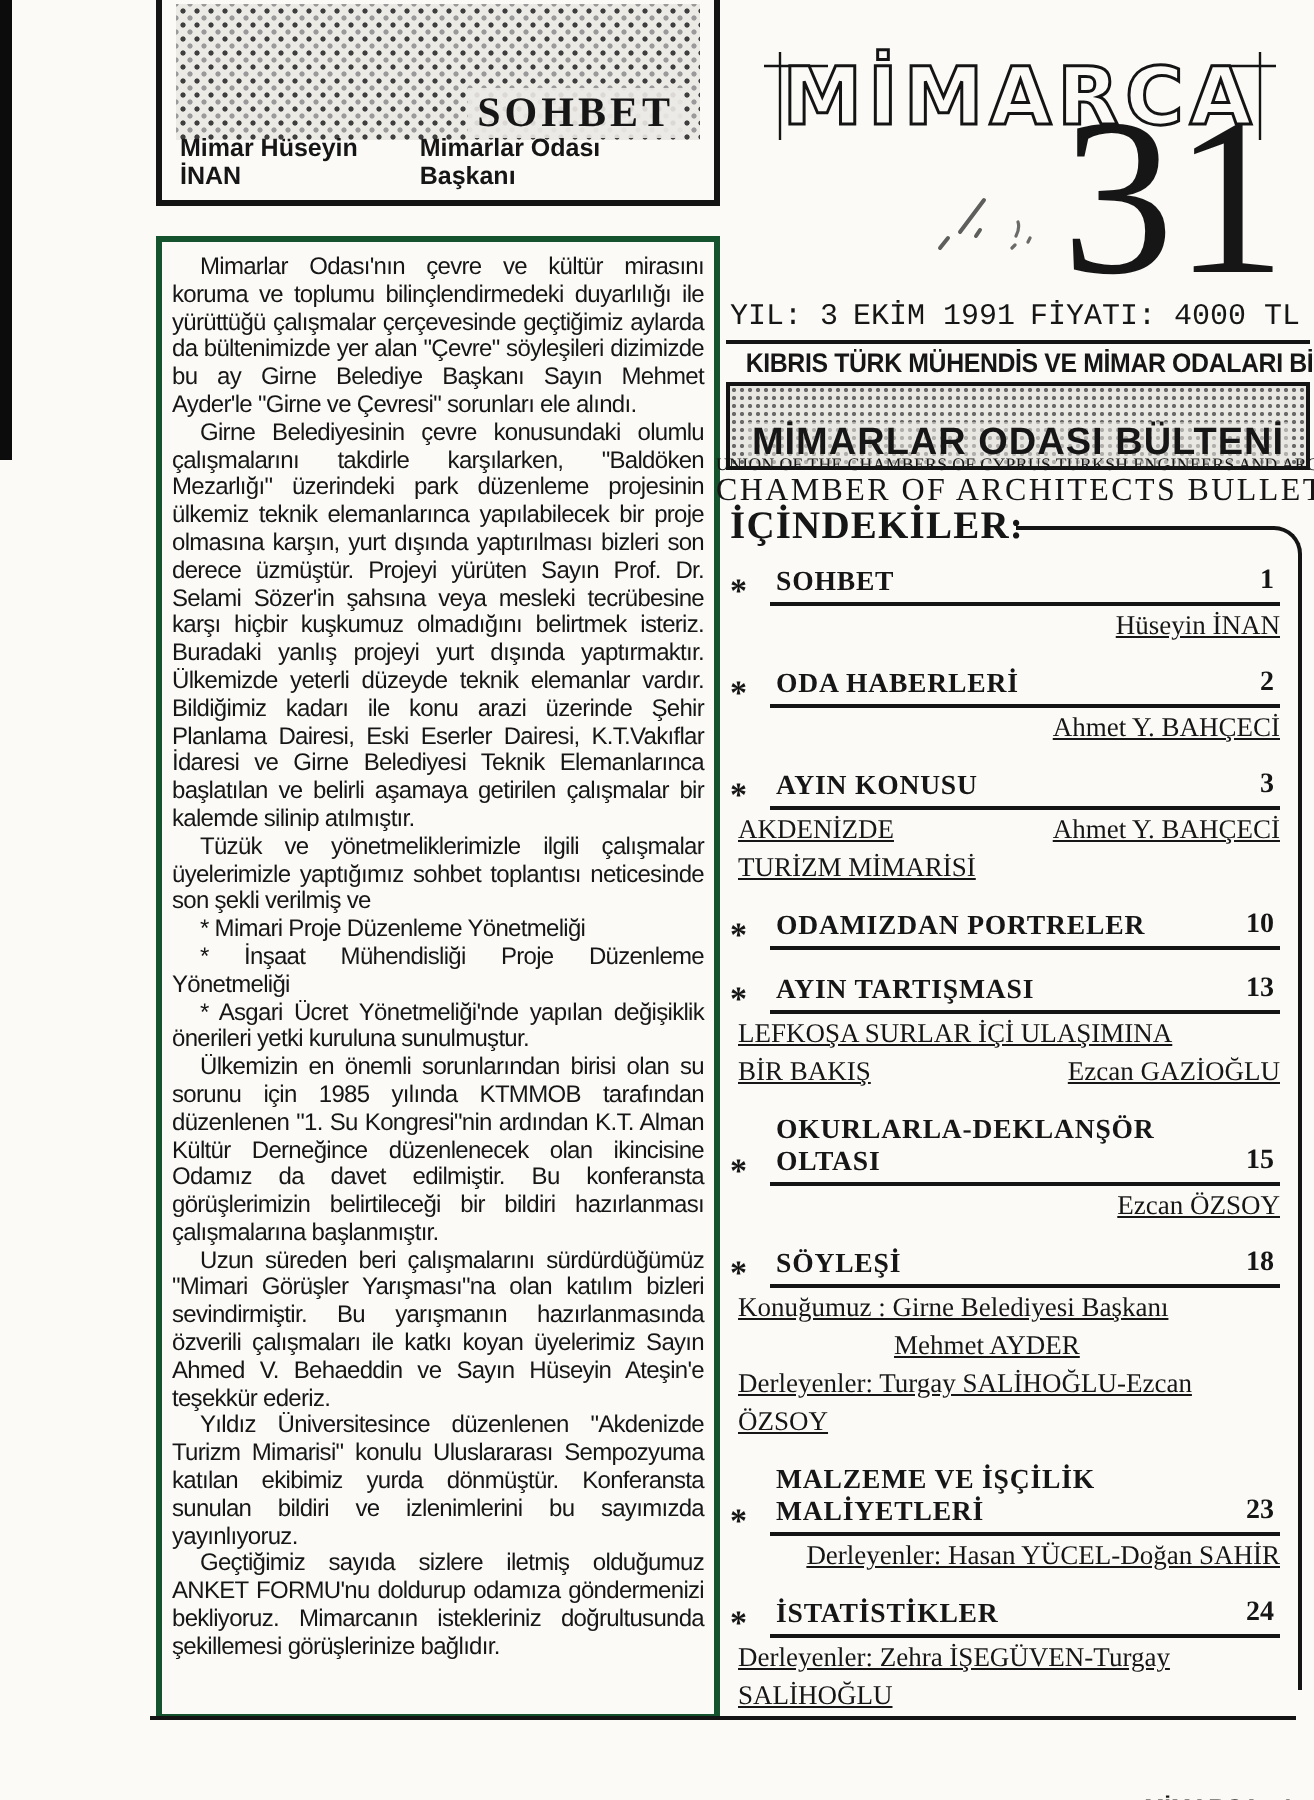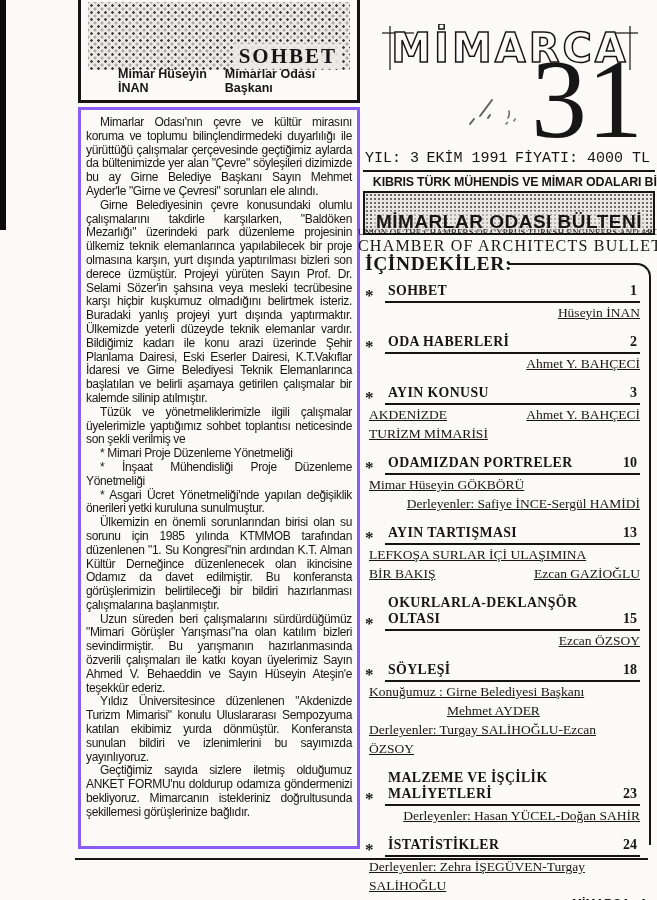--- a/index.html
+++ b/index.html
@@ -15,24 +15,24 @@
               border:3px solid #141414;background:#fbfaf7;box-sizing:border-box;}
   .halftone{background-color:#eceae5;
             background-image:radial-gradient(#3f3f3f 1.1px,transparent 1.5px),
                              radial-gradient(#9a9a9a 1.1px,transparent 1.5px);
             background-size:7px 7px;background-position:0 0,3.5px 3.5px;}
   .sohbet-pattern{position:absolute;left:7px;right:7px;top:5px;height:68px;}
   .sohbet-title{position:absolute;right:8px;bottom:1px;
                 font-family:"Liberation Serif",serif;font-weight:bold;font-size:21px;
                 letter-spacing:2px;background:rgba(236,234,229,.9);padding:0 5px;}
   .byline-row{position:absolute;left:9px;right:9px;bottom:5px;display:flex;
-              justify-content:space-between;font-weight:bold;font-size:12.5px;margin-left:28px;}
-
-  .article-box{position:absolute;left:78px;top:107px;width:282px;height:742px;
-               border:3px solid #8b5cf6;background:#fbfaf7;box-sizing:border-box;overflow:hidden;}
+              justify-content:space-between;font-weight:bold;font-size:12.5px;}
+
+  .article-box{position:absolute;left:78px;top:118px;width:282px;height:742px;
+               border:3px solid #14532d;background:#fbfaf7;box-sizing:border-box;overflow:hidden;}
   .article-body{padding:6px 5px;text-align:justify;font-size:12px;line-height:13.8px;
                 letter-spacing:-0.35px;}
   .article-body p{margin:0;text-indent:14px;}
 
   
   .logo-wrap{position:absolute;left:380px;top:24px;width:260px;height:48px;}
   .issue-number{position:absolute;right:14px;top:48px;font-family:Liberation Serif, serif;
                 font-size:112px;line-height:.92;font-weight:400;}
   .info-row{position:absolute;left:365px;top:150px;width:285px;display:flex;
             justify-content:space-between;font-family:Liberation Mono, monospace;font-size:15px;}
@@ -194,30 +194,20 @@
         </div>
   </div>
       <div class="toc-entry">
     <div class="toc-title-row">
       <span class="toc-star">*</span>
       <div class="toc-title-line">
         <span class="toc-title">ODAMIZDAN PORTRELER</span>
         <span class="toc-page">10</span>
       </div>
     </div>
-    <div class="toc-subs">
-          <div class="toc-sub">
-            <span class="sub-l">Mimar Hüseyin GÖKBÖRÜ</span>
-            <span class="sub-r"></span>
-          </div>
-          <div class="toc-sub">
-            <span class="sub-l"></span>
-            <span class="sub-r">Derleyenler: Safiye İNCE-Sergül HAMİDİ</span>
-          </div>
-        </div>
   </div>
       <div class="toc-entry">
     <div class="toc-title-row">
       <span class="toc-star">*</span>
       <div class="toc-title-line">
         <span class="toc-title">AYIN TARTIŞMASI</span>
         <span class="toc-page">13</span>
       </div>
     </div>
     <div class="toc-subs">

